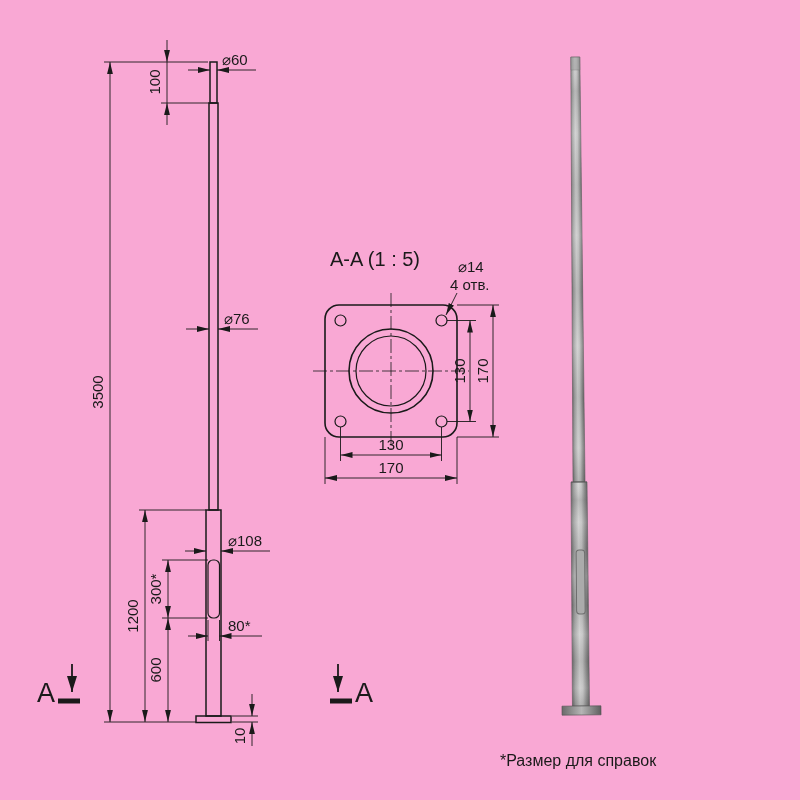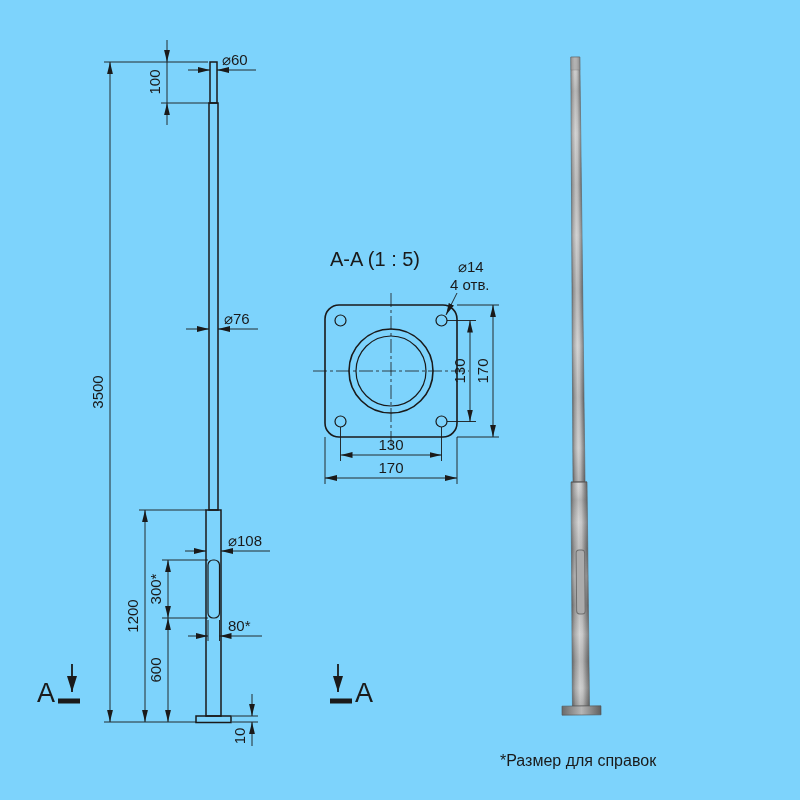--- a/index.html
+++ b/index.html
@@ -1,16 +1,16 @@
 <!DOCTYPE html>
 <html><head>
 <meta charset="utf-8">
 <style>
   html,body{margin:0;padding:0;background:#fff;}
-  .canvas{position:relative;width:800px;height:800px;background:#7dd3fc;overflow:hidden;
+  .canvas{position:relative;width:800px;height:800px;background:#f9a8d4;overflow:hidden;
           font-family:"Liberation Sans", sans-serif;}
   svg text{font-family:"Liberation Sans", sans-serif;fill:#1a1a1a;}
   .dim-t{font-size:15px;}
   .title-t{font-size:20px;}
   .sec-t{font-size:27px;}
   .note-t{font-size:16px;}
 </style>
 </head>
 <body>
 

